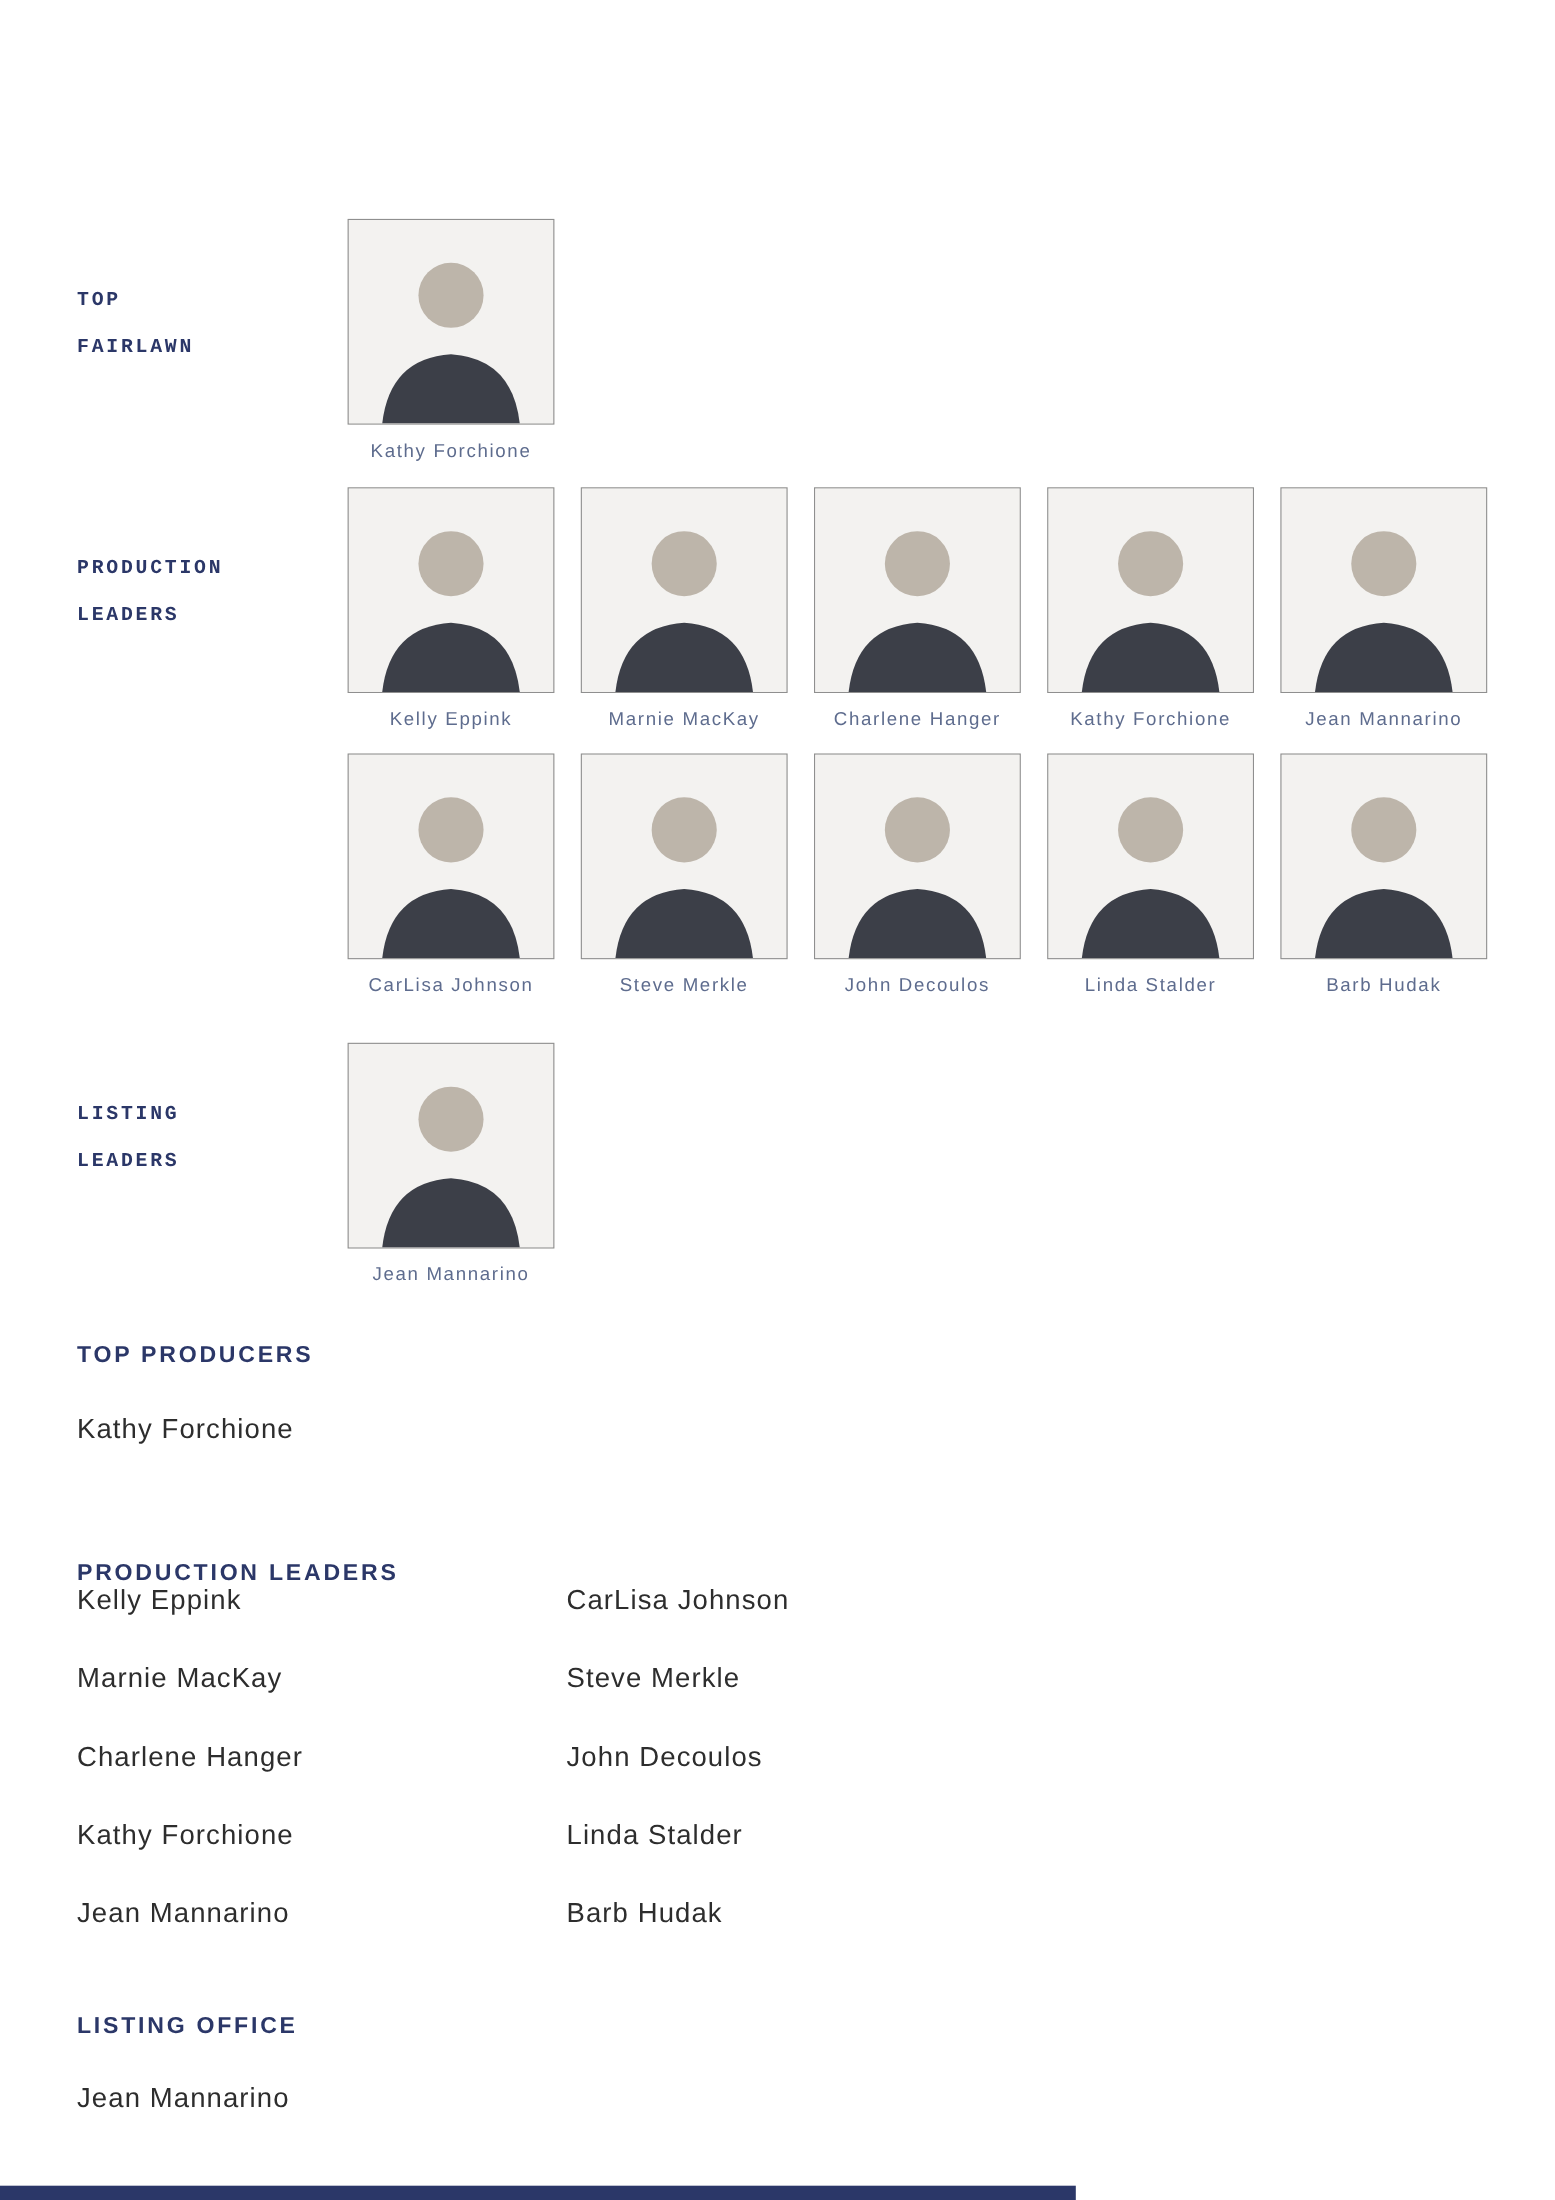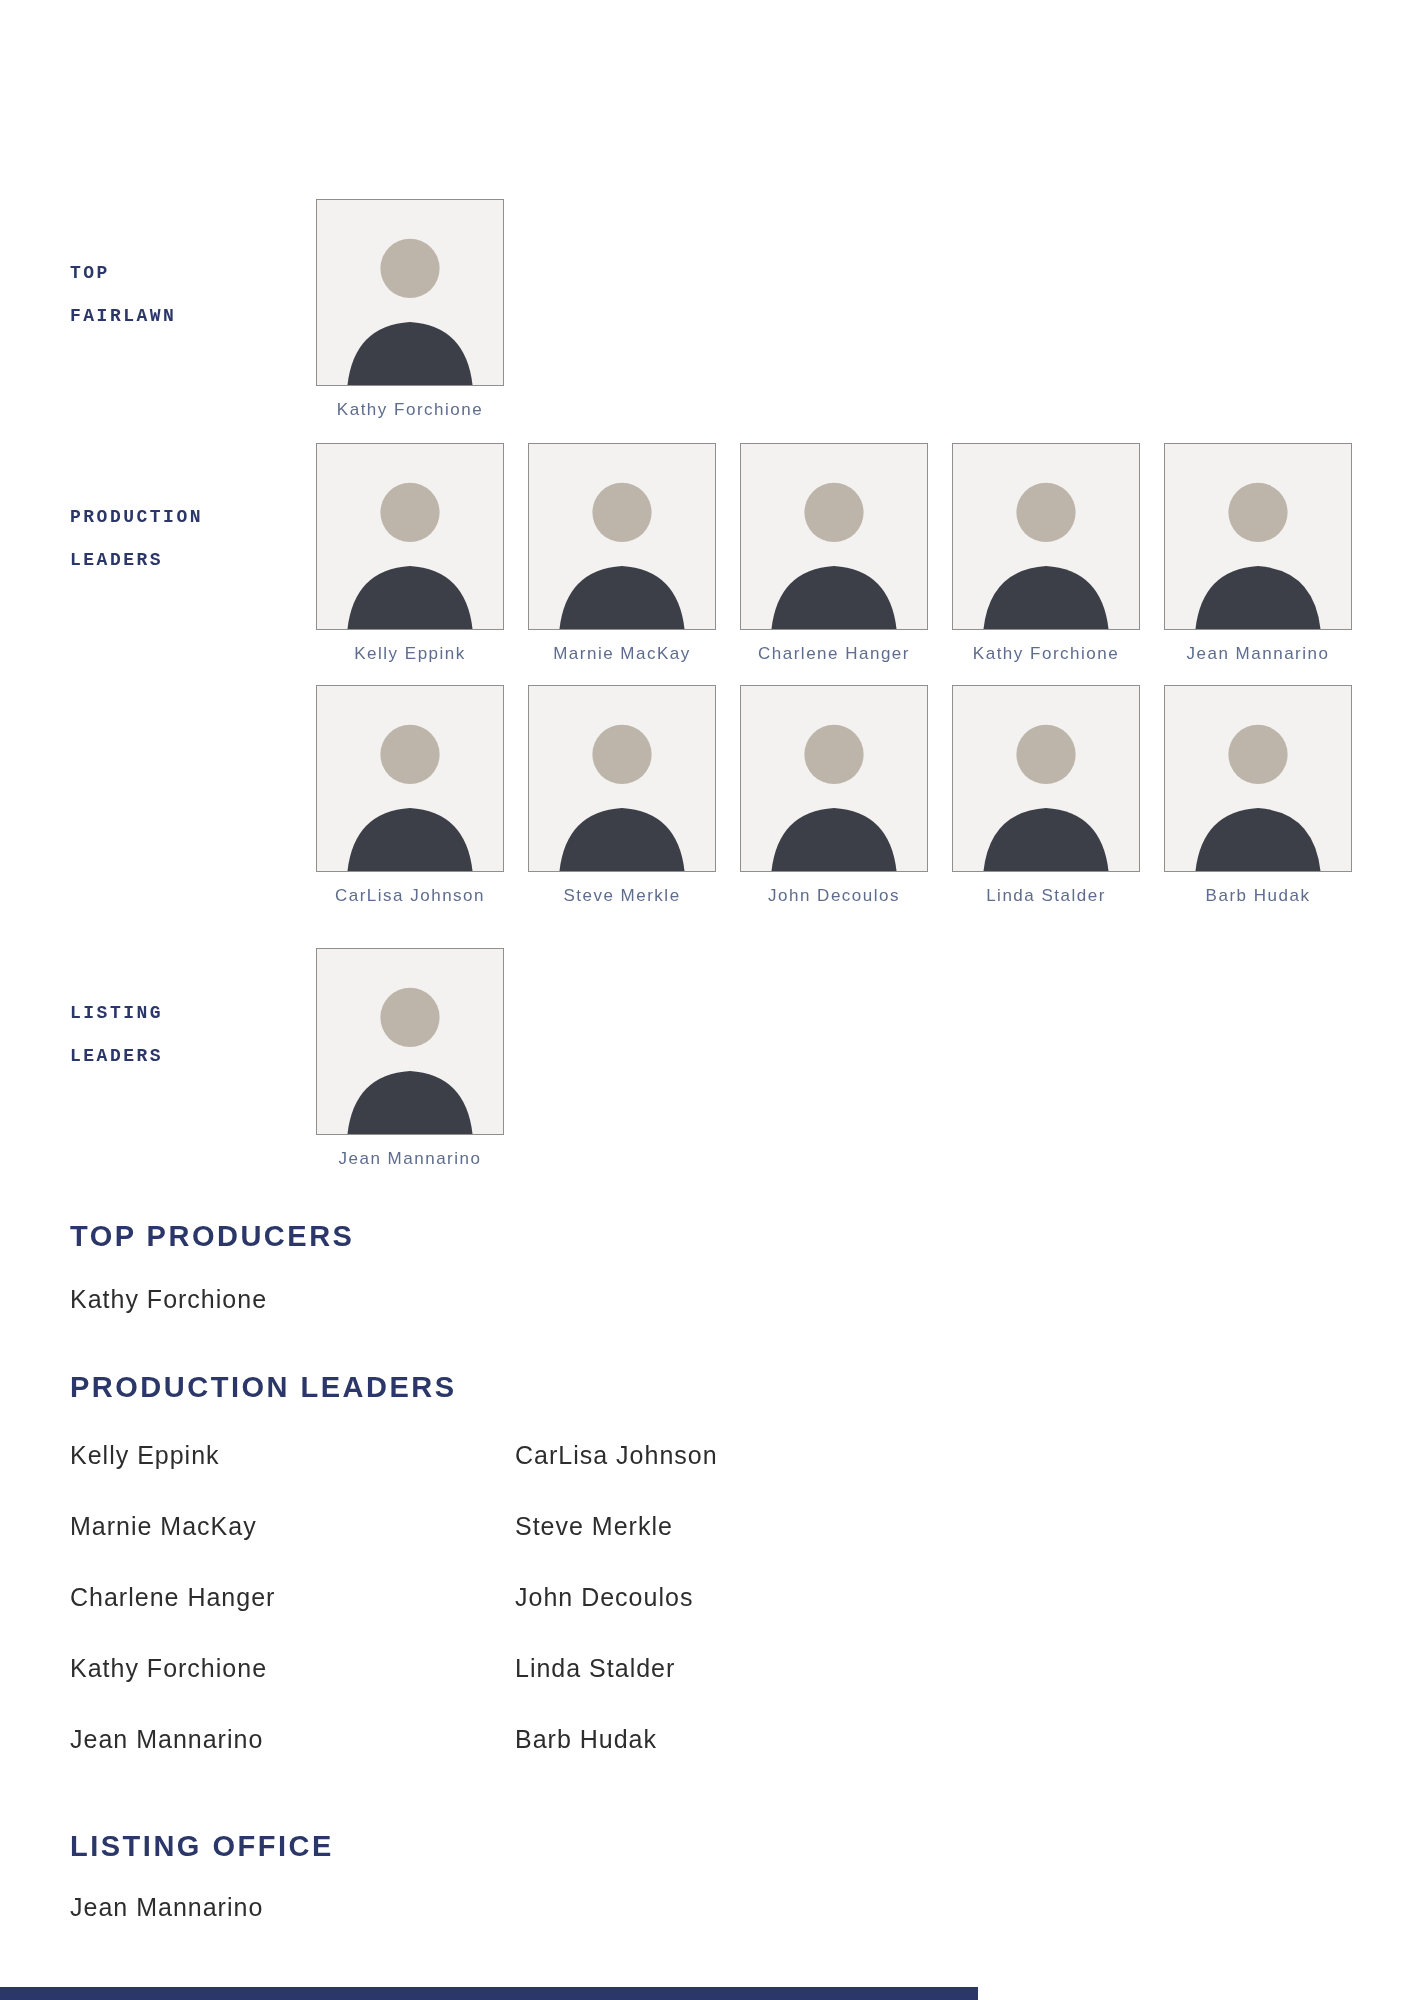--- a/index.html
+++ b/index.html
@@ -68,28 +68,28 @@
     margin-top: 14px;
     text-align: center;
     font-size: 17px;
     letter-spacing: 1.5px;
     color: var(--caption);
     white-space: nowrap;
   }
   .roster-heading {
     position: absolute;
     left: 70px;
-    font-size: 29px;
+    font-size: 21px;
     font-weight: 700;
     letter-spacing: 2.5px;
     color: var(--navy);
     white-space: nowrap;
   }
   #roster-heading-top { top: 1220px; }
-  #roster-heading-production { top: 1371px; }
+  #roster-heading-production { top: 1418px; }
   #roster-heading-listing { top: 1830px; }
   .roster-name {
     position: absolute;
     font-size: 25px;
     font-weight: 400;
     letter-spacing: 1px;
     color: var(--name_text);
     white-space: nowrap;
   }
   .col1 { left: 70px; }

